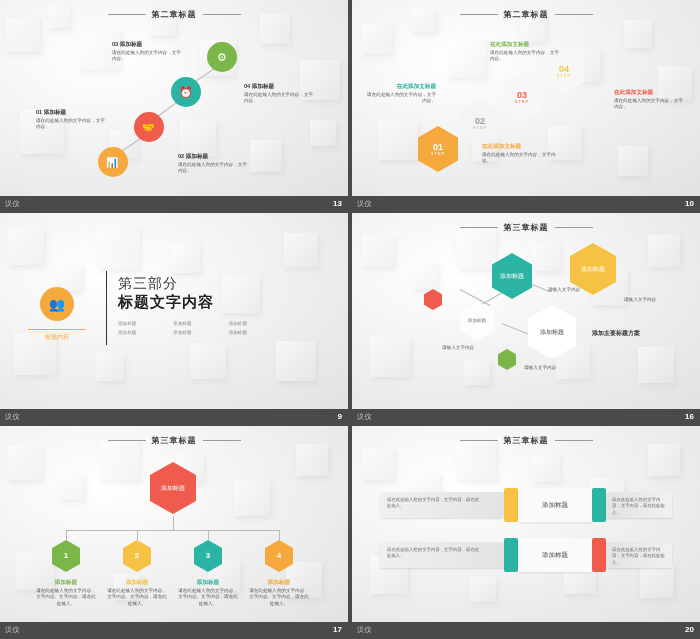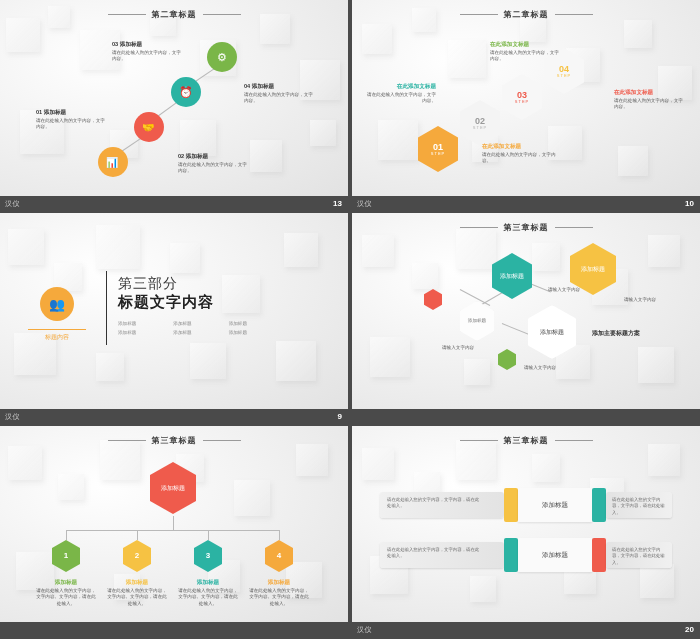--- a/index.html
+++ b/index.html
@@ -295,20 +295,24 @@
       <div class="hex g-red" style="left:72px;top:76px;width:18px;height:21px"></div>
       <div class="hex g-green" style="left:146px;top:136px;width:18px;height:21px"></div>
 
       <div class="lbl" style="left:90px;top:132px;width:40px"><span>请输入文字内容</span></div>
       <div class="lbl" style="left:172px;top:152px;width:40px"><span>请输入文字内容</span></div>
       <div class="lbl" style="left:196px;top:74px;width:40px"><span>请输入文字内容</span></div>
       <div class="lbl" style="left:272px;top:84px;width:40px"><span>请输入文字内容</span></div>
 
       <div style="position:absolute;left:240px;top:116px;font-size:6px;color:#333;font-weight:bold">添加主要标题方案</div>
     </div>
+    <div class="footer">
+      <span class="logo">汉仪</span>
+      <span class="pg">16</span>
+    </div>
   </div>
 
   <div class="slide-wrap">
     <div class="slide">
       <div class="cubes">
         <i style="left:8px;top:20px;width:34px;height:34px"></i>
         <i style="left:58px;top:48px;width:26px;height:26px"></i>
         <i style="left:100px;top:14px;width:40px;height:40px"></i>
         <i style="left:176px;top:28px;width:28px;height:28px"></i>
         <i style="left:234px;top:54px;width:36px;height:36px"></i>
@@ -357,20 +361,24 @@
       </div>
       <div class="lbl" style="left:178px;top:152px;width:60px;text-align:center">
         <b style="color:#2bb3a3">添加标题</b>
         <span>请在此处输入您的文字内容，文字内容。文字内容，请在此处输入。</span>
       </div>
       <div class="lbl" style="left:249px;top:152px;width:60px;text-align:center">
         <b style="color:#f5a93c">添加标题</b>
         <span>请在此处输入您的文字内容，文字内容。文字内容，请在此处输入。</span>
       </div>
     </div>
+    <div class="footer">
+      <span class="logo">汉仪</span>
+      <span class="pg">17</span>
+    </div>
   </div>
 
   <div class="slide-wrap">
     <div class="slide">
       <div class="cubes">
         <i style="left:10px;top:22px;width:32px;height:32px"></i>
         <i style="left:62px;top:46px;width:26px;height:26px"></i>
         <i style="left:104px;top:14px;width:40px;height:40px"></i>
         <i style="left:180px;top:28px;width:28px;height:28px"></i>
         <i style="left:238px;top:52px;width:34px;height:34px"></i>

